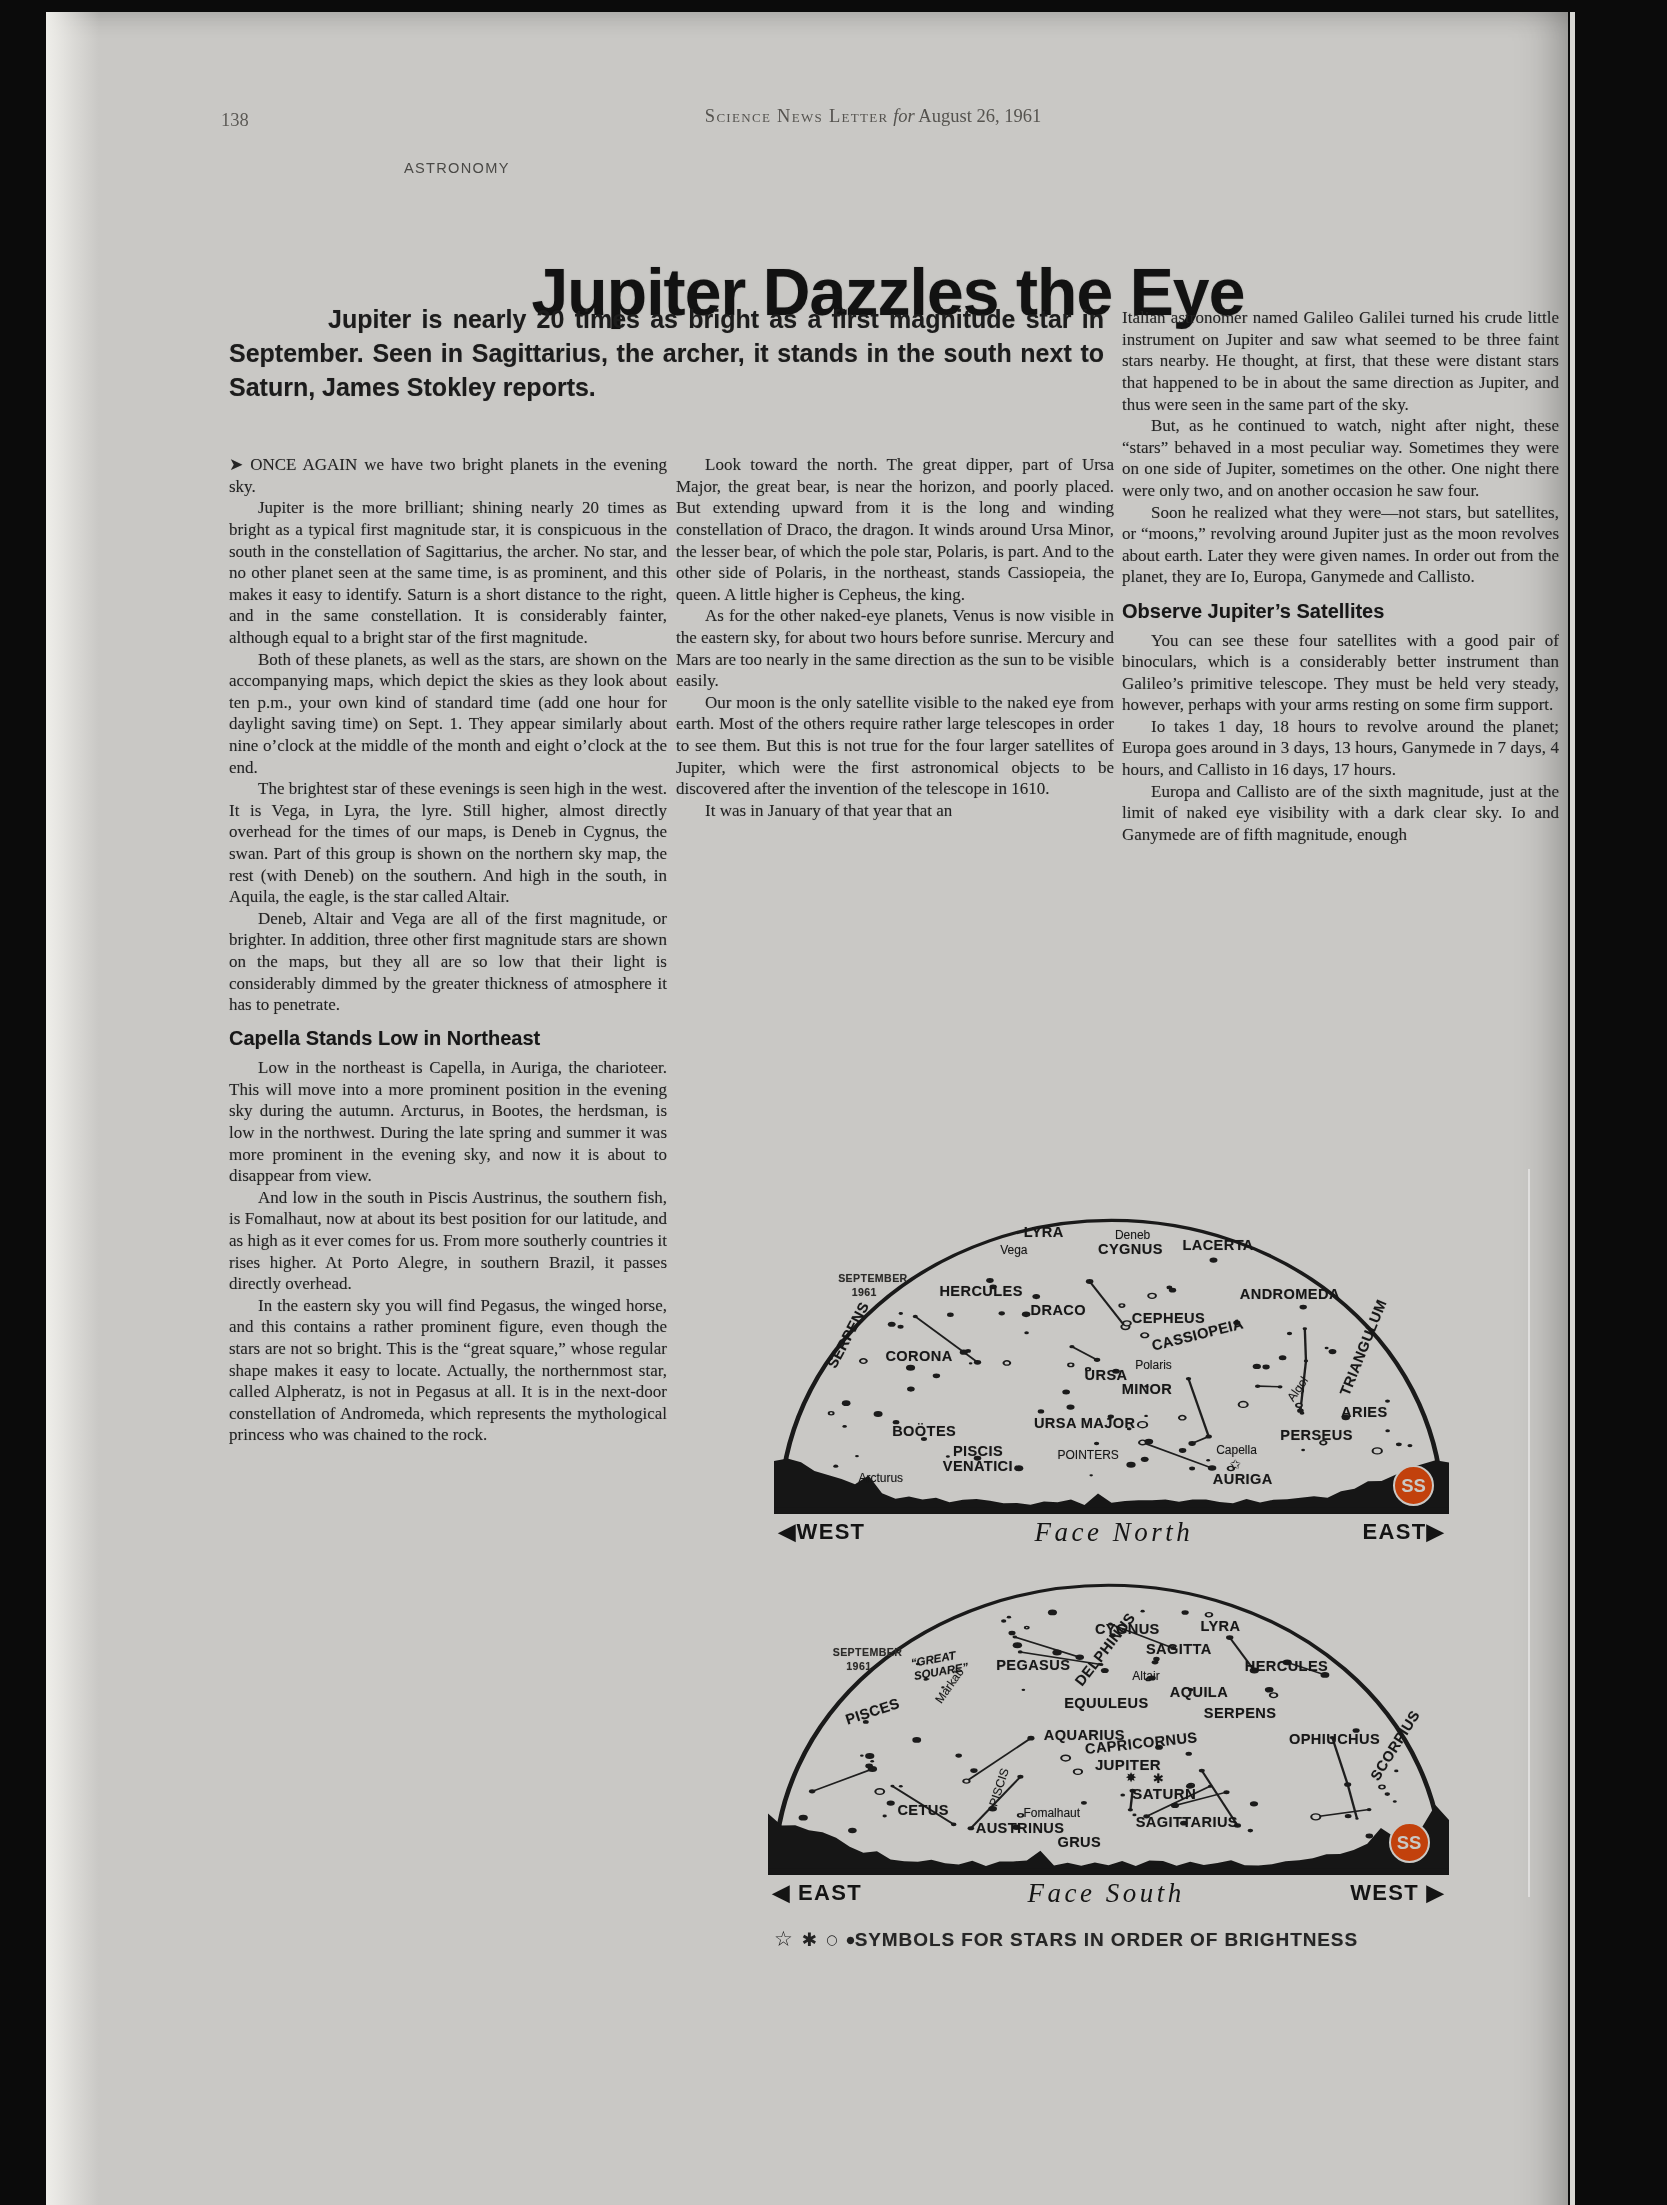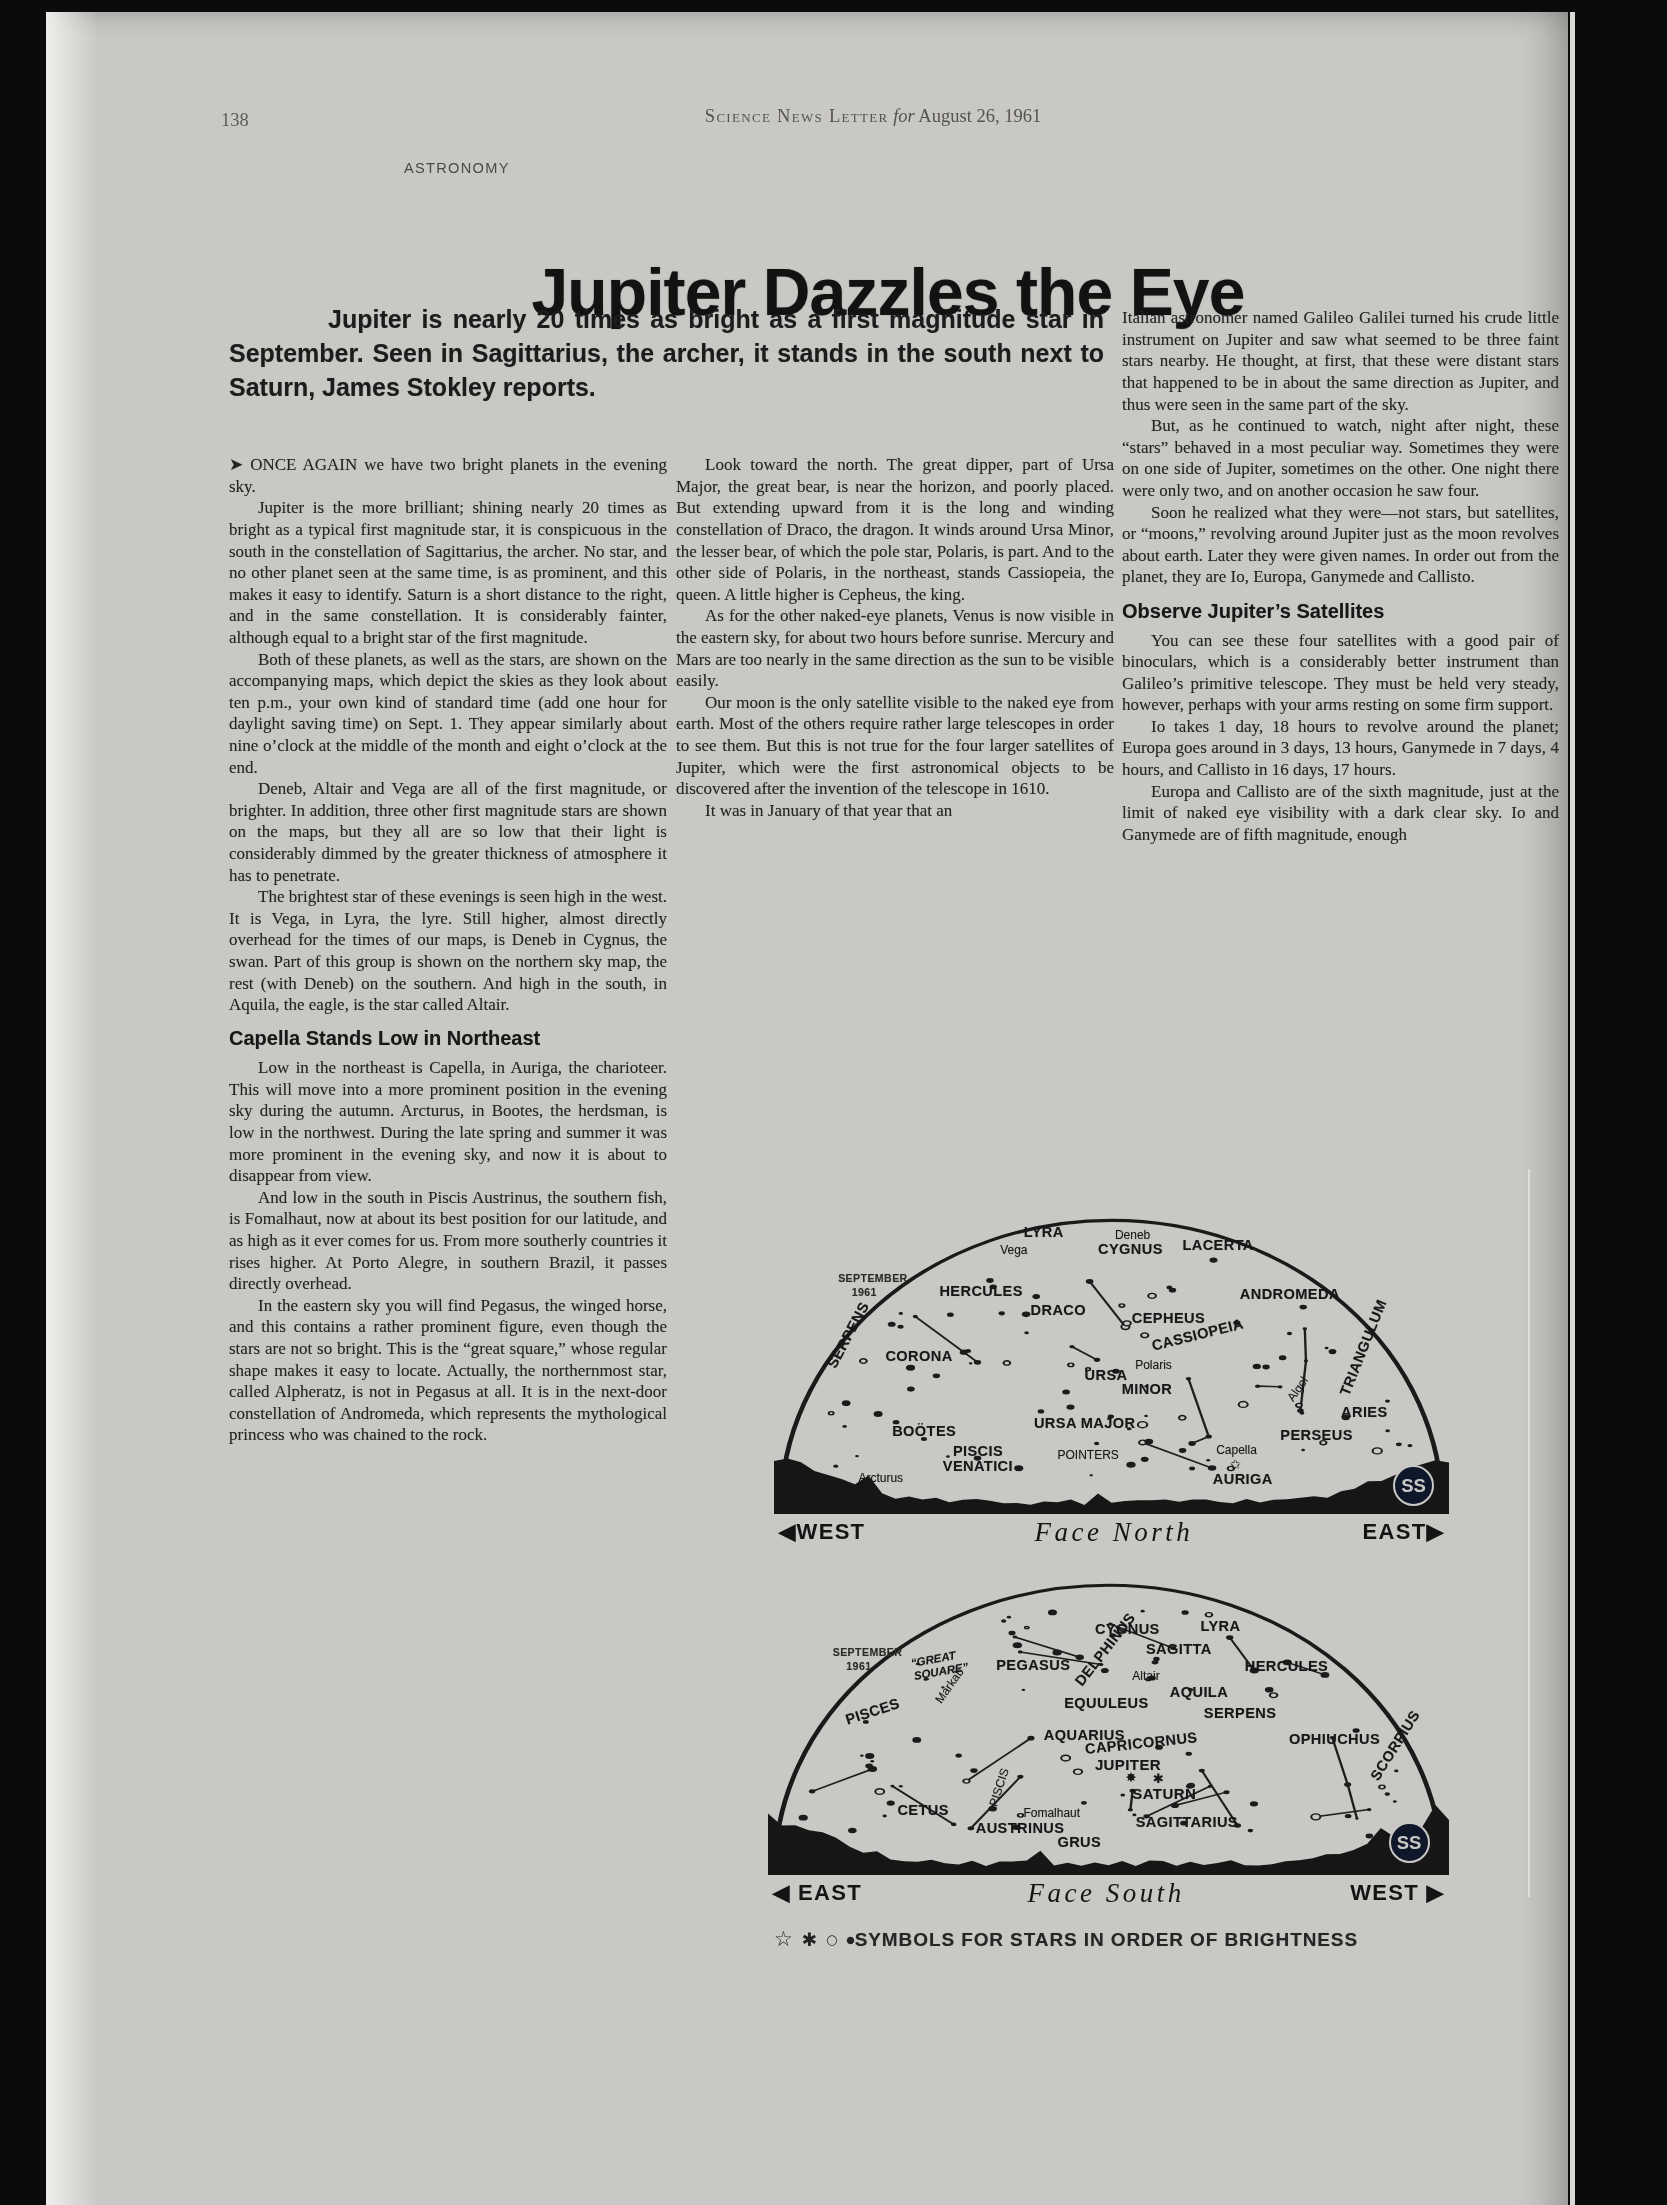--- a/index.html
+++ b/index.html
@@ -60,21 +60,21 @@
   .lab.planet{font-weight:700;font-size:15px;letter-spacing:0.4px;}
   .lab.star{font-size:12px;}
   .lab.date{font-weight:700;font-size:10.6px;letter-spacing:0.4px;color:#2c2b29;}
   .lab.gs{font-style:italic;font-weight:700;font-size:11.5px;}
   .lab.sym{font-size:13.2px;}
   .dirs{position:absolute;left:0;right:0;bottom:0;height:32px;display:flex;
     align-items:center;justify-content:space-between;padding:0 4.4px;}
   .dir{font-family:"Liberation Sans",sans-serif;font-weight:700;font-size:22px;letter-spacing:1.3px;color:#141414;}
   .face{font-family:"Liberation Serif",serif;font-style:italic;font-size:27px;letter-spacing:3.5px;color:#151515;}
   .ss{position:absolute;width:37px;height:37px;border-radius:50%;
-    background:#0f172a;border:2.2px solid #c9c8c5;color:#c9c8c5;
+    background:#c2410c;border:2.2px solid #c9c8c5;color:#c9c8c5;
     display:flex;align-items:center;justify-content:center;
     font-family:"Liberation Sans",sans-serif;font-weight:700;font-size:18.5px;}
   #chart-north .ss{right:15px;bottom:42px;}
   #chart-south .ss{right:19.4px;bottom:46px;}
 
   
   .legend{position:absolute;left:728px;top:1912px;width:675px;height:31px;
     display:flex;align-items:center;color:#262626;}
   .lsyms{display:flex;align-items:center;gap:8.8px;}
   .lsyms .sym{font-family:"DejaVu Sans",sans-serif;line-height:1;color:#222;}
@@ -92,22 +92,22 @@
     <span>August 26, 1961</span>
   </div>
   <div class="kicker">ASTRONOMY</div>
   <h1 class="headline">Jupiter Dazzles the Eye</h1>
   <div class="lede">Jupiter is nearly 20 times as bright as a first magnitude star in September. Seen in Sagittarius, the archer, it stands in the south next to Saturn, James Stokley reports.</div>
 
   <div class="col" id="col-left">
       <p class="noindent">➤ ONCE AGAIN we have two bright planets in the evening sky.</p>
       <p>Jupiter is the more brilliant; shining nearly 20 times as bright as a typical first magnitude star, it is conspicuous in the south in the constellation of Sagittarius, the archer. No star, and no other planet seen at the same time, is as prominent, and this makes it easy to identify. Saturn is a short distance to the right, and in the same constellation. It is considerably fainter, although equal to a bright star of the first magnitude.</p>
       <p>Both of these planets, as well as the stars, are shown on the accompanying maps, which depict the skies as they look about ten p.m., your own kind of standard time (add one hour for daylight saving time) on Sept. 1. They appear similarly about nine o’clock at the middle of the month and eight o’clock at the end.</p>
+      <p>The brightest star of these evenings is seen high in the west. It is Vega, in Lyra, the lyre. Still higher, almost directly overhead for the times of our maps, is Deneb in Cygnus, the swan. Part of this group is shown on the northern sky map, the rest (with Deneb) on the southern. And high in the south, in Aquila, the eagle, is the star called Altair.</p>
       <p>Deneb, Altair and Vega are all of the first magnitude, or brighter. In addition, three other first magnitude stars are shown on the maps, but they all are so low that their light is considerably dimmed by the greater thickness of atmosphere it has to penetrate.</p>
-      <p>The brightest star of these evenings is seen high in the west. It is Vega, in Lyra, the lyre. Still higher, almost directly overhead for the times of our maps, is Deneb in Cygnus, the swan. Part of this group is shown on the northern sky map, the rest (with Deneb) on the southern. And high in the south, in Aquila, the eagle, is the star called Altair.</p>
       <h3>Capella Stands Low in Northeast</h3>
       <p>Low in the northeast is Capella, in Auriga, the charioteer. This will move into a more prominent position in the evening sky during the autumn. Arcturus, in Bootes, the herdsman, is low in the northwest. During the late spring and summer it was more prominent in the evening sky, and now it is about to disappear from view.</p>
       <p>And low in the south in Piscis Austrinus, the southern fish, is Fomalhaut, now at about its best position for our latitude, and as high as it ever comes for us. From more southerly countries it rises higher. At Porto Alegre, in southern Brazil, it passes directly overhead.</p>
       <p>In the eastern sky you will find Pegasus, the winged horse, and this contains a rather prominent figure, even though the stars are not so bright. This is the “great square,” whose regular shape makes it easy to locate. Actually, the northernmost star, called Alpheratz, is not in Pegasus at all. It is in the next-door constellation of Andromeda, which represents the mythological princess who was chained to the rock.</p>
     </div>
   <div class="col" id="col-middle">
       <p>Look toward the north. The great dipper, part of Ursa Major, the great bear, is near the horizon, and poorly placed. But extending upward from it is the long and winding constellation of Draco, the dragon. It winds around Ursa Minor, the lesser bear, of which the pole star, Polaris, is part. And to the other side of Polaris, in the northeast, stands Cassiopeia, the queen. A little higher is Cepheus, the king.</p>
       <p>As for the other naked-eye planets, Venus is now visible in the eastern sky, for about two hours before sunrise. Mercury and Mars are too nearly in the same direction as the sun to be visible easily.</p>
       <p>Our moon is the only satellite visible to the naked eye from earth. Most of the others require rather large telescopes in order to see them. But this is not true for the four larger satellites of Jupiter, which were the first astronomical objects to be discovered after the invention of the telescope in 1610.</p>
       <p>It was in January of that year that an</p>

